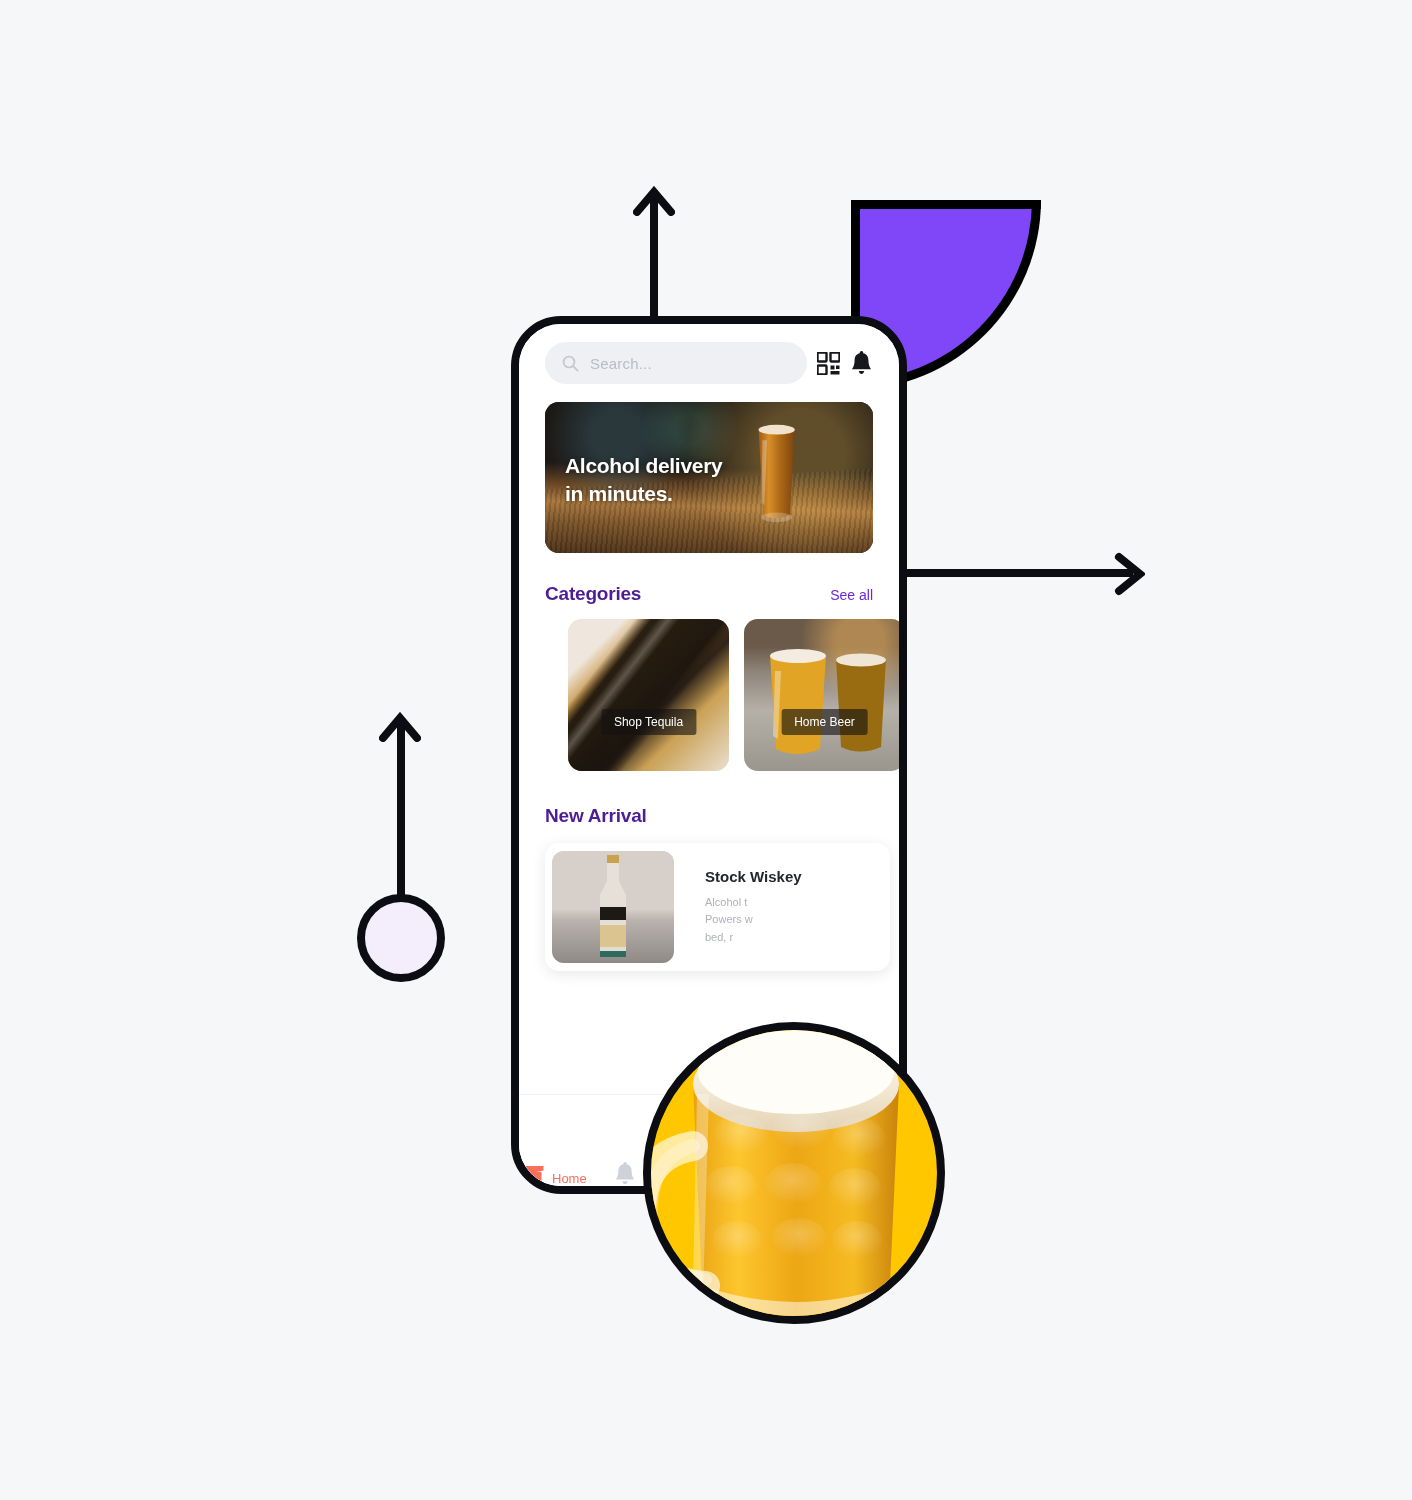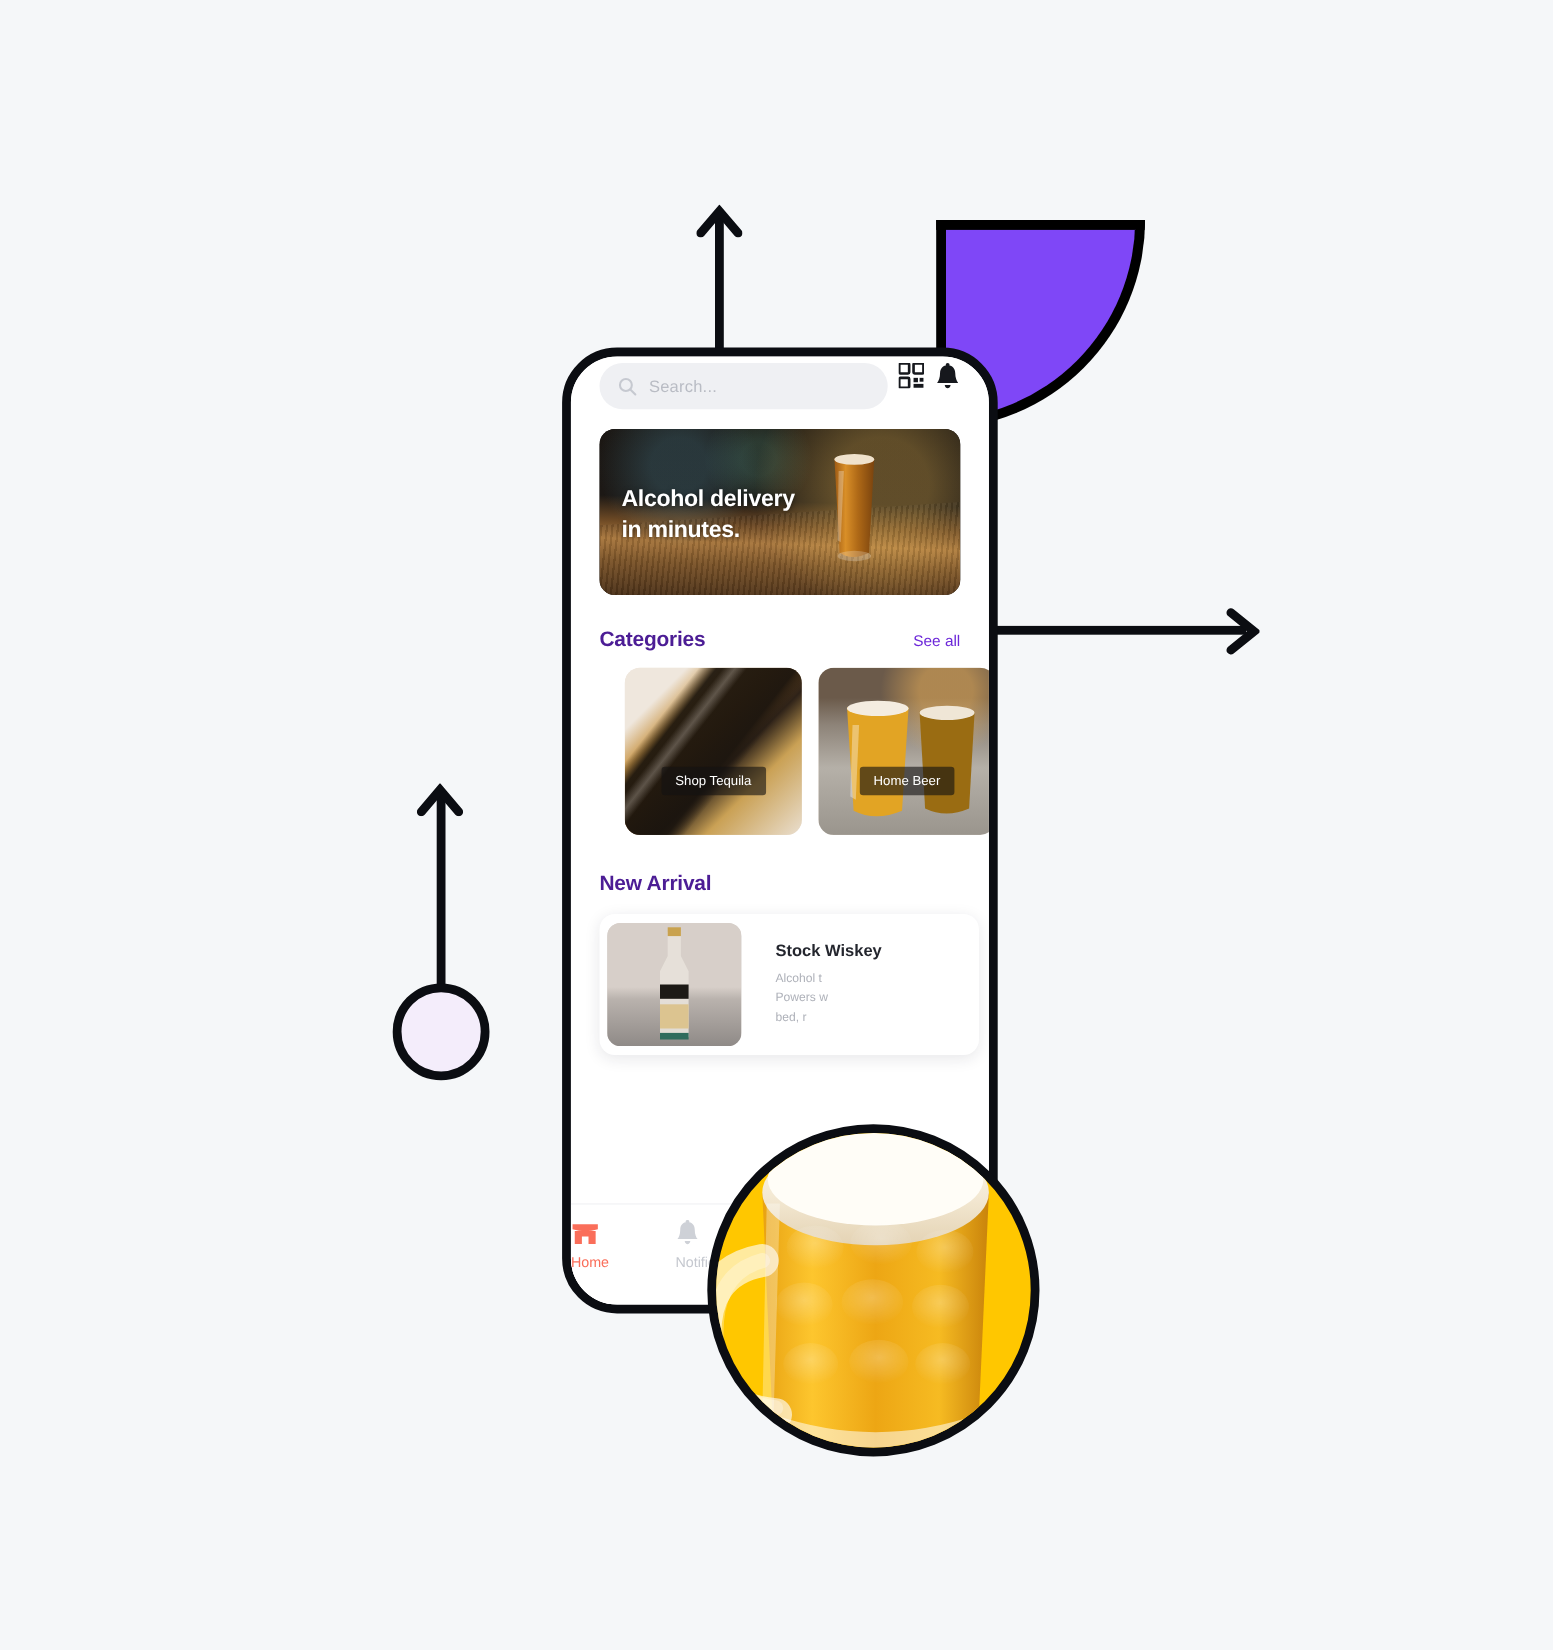--- a/index.html
+++ b/index.html
@@ -79,22 +79,22 @@
     height: 52px;
     padding: 0 30px;
     display: flex; align-items: center; justify-content: space-between;
   }
   #status-time { font-size: 17px; font-weight: bold; color: #0B0D12; letter-spacing: 0.2px; }
   #status-icons { display: flex; align-items: center; gap: 7px; }
 
   
   #search-row {
     padding: 0 26px;
-    display: flex; align-items: flex-start; gap: 10px;
-    margin-top: 6px;
+    display: flex; align-items: center; gap: 10px;
+    margin-top: 18px;
   }
   #search-field {
     flex: 1; height: 42px;
     background: #EFF0F3;
     border-radius: 21px;
     display: flex; align-items: center; gap: 11px;
     padding: 0 17px;
   }
   #search-placeholder { font-size: 15px; color: #B9BCC4; letter-spacing: .2px; }
 
@@ -192,21 +192,21 @@
     position: absolute;
     left: 0; right: 0; bottom: 0;
     height: 92px;
     background: #fff;
     border-top: 1px solid #F0F1F4;
     display: flex;
     padding-top: 14px;
   }
   .tab {
     flex: 1;
-    display: flex; flex-direction: column; align-items: flex-start; gap: 7px;
+    display: flex; align-items: flex-end; gap: 7px;
   }
   .tab-label { font-size: 13px; }
   .tab-active .tab-label { color: #FA6E5A; }
   .tab-idle .tab-label { color: #C5C8CF; }
 
   
   #beer-circle {
     position: absolute;
     left: 643px; top: 1022px;
     width: 302px; height: 302px;

